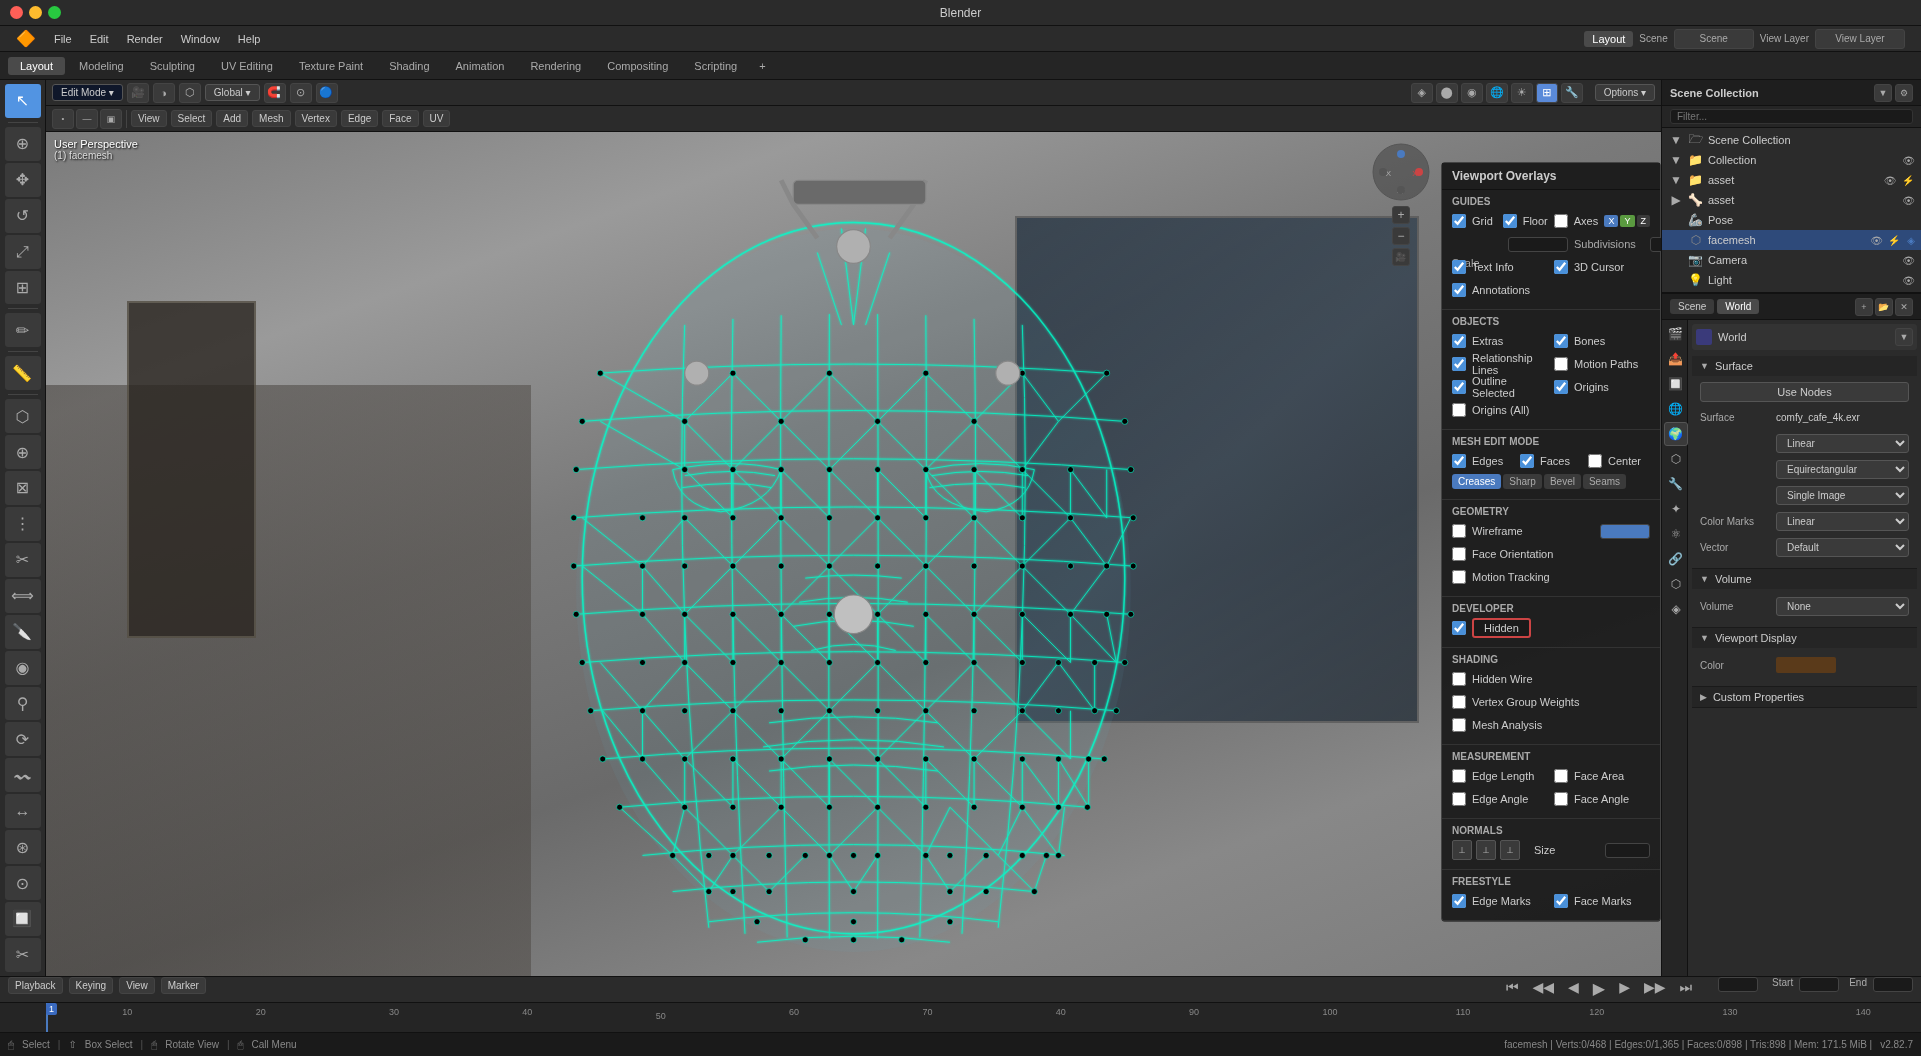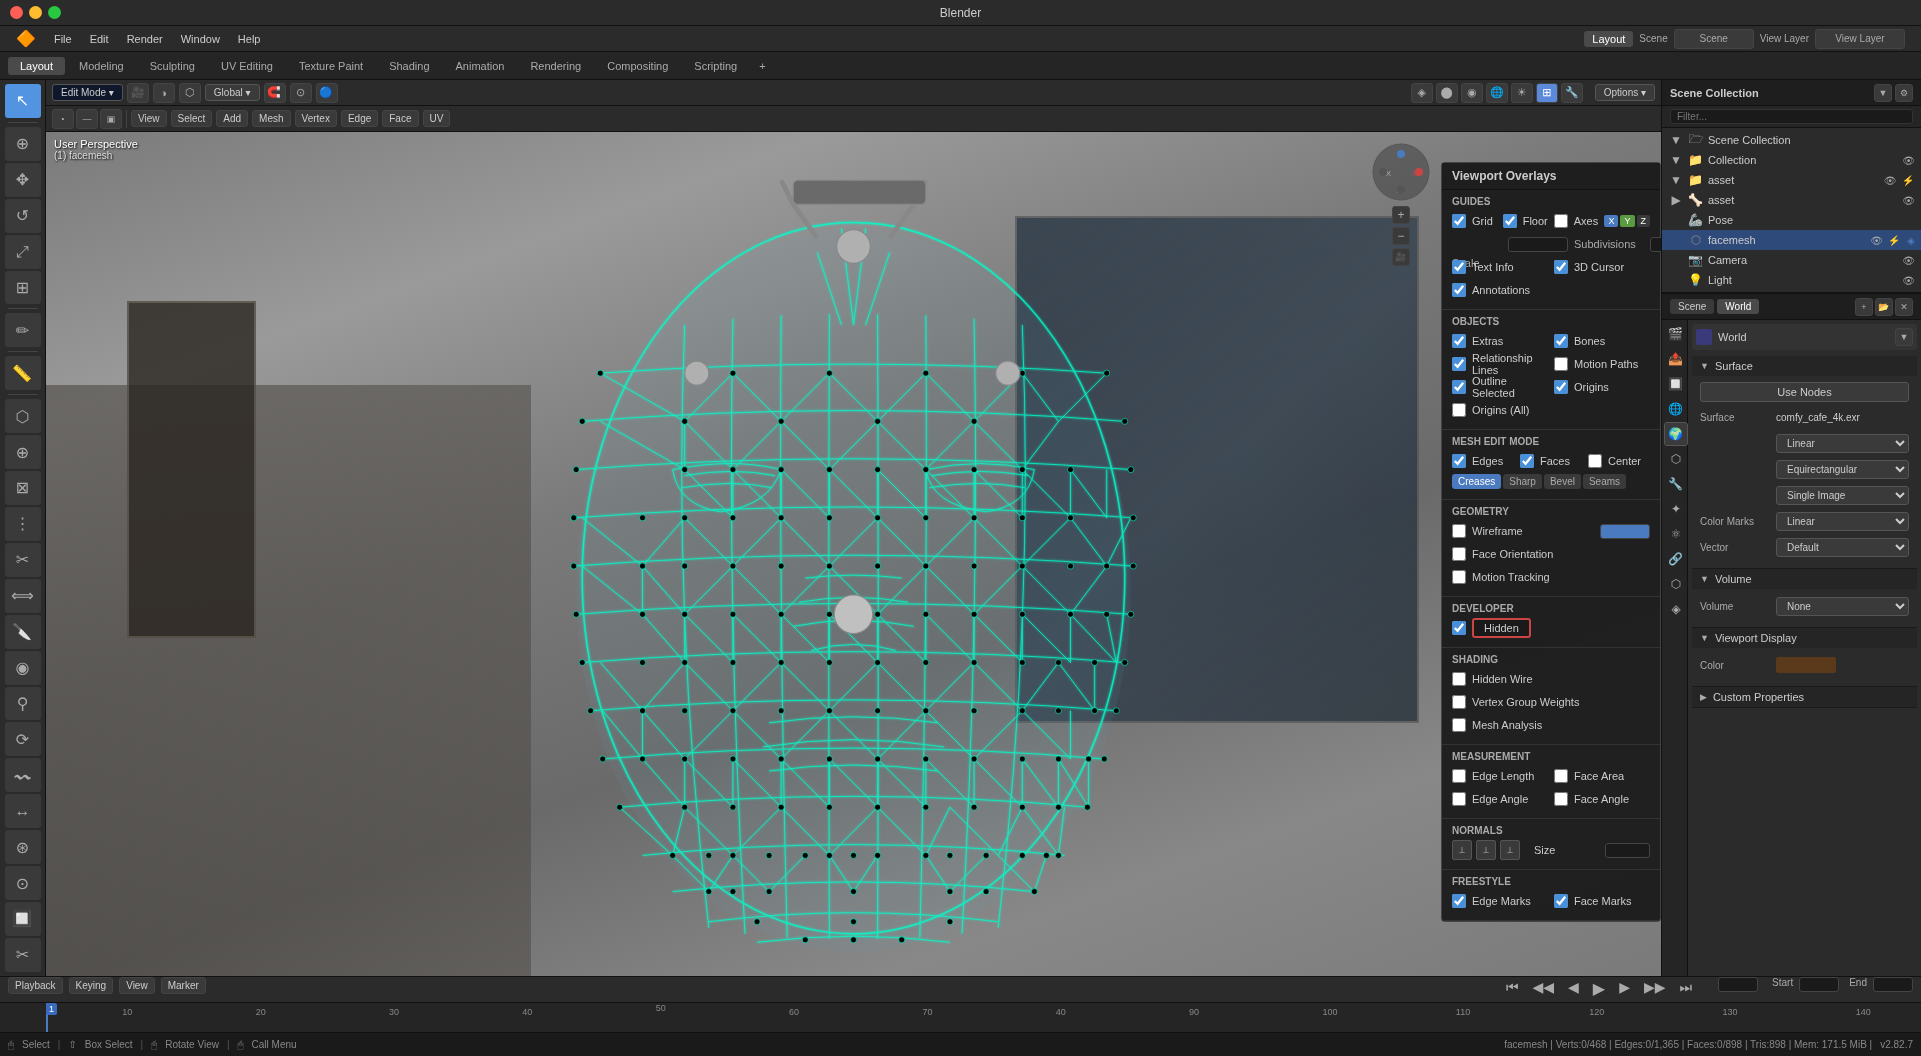--- a/index.html
+++ b/index.html
@@ -967,21 +967,21 @@
     <div id="timeline-bar" style="background:#252525;flex:1;position:relative;overflow:hidden;">
       <div style="position:absolute;top:0;left:0;right:0;bottom:0;display:flex;align-items:flex-end;padding:0 8px;">
 
         <div style="position:relative;width:100%;height:100%;">
           <div style="position:absolute;top:0;left:0;right:0;height:100%;display:flex;align-items:center;">
             <div style="position:absolute;top:4px;left:2%;color:#888;font-size:9px;">0</div>
             <div style="position:absolute;top:4px;left:6%;color:#888;font-size:9px;">10</div>
             <div style="position:absolute;top:4px;left:13%;color:#888;font-size:9px;">20</div>
             <div style="position:absolute;top:4px;left:20%;color:#888;font-size:9px;">30</div>
             <div style="position:absolute;top:4px;left:27%;color:#888;font-size:9px;">40</div>
-            <div style="position:absolute;top:0;left:34%;color:#888;font-size:9px;">50</div>
+            <div style="position:absolute;top:8px;left:34%;color:#888;font-size:9px;">50</div>
             <div style="position:absolute;top:4px;left:41%;color:#888;font-size:9px;">60</div>
             <div style="position:absolute;top:4px;left:48%;color:#888;font-size:9px;">70</div>
             <div style="position:absolute;top:4px;left:55%;color:#888;font-size:9px;">40</div>
             <div style="position:absolute;top:4px;left:62%;color:#888;font-size:9px;">90</div>
             <div style="position:absolute;top:4px;left:69%;color:#888;font-size:9px;">100</div>
             <div style="position:absolute;top:4px;left:76%;color:#888;font-size:9px;">110</div>
             <div style="position:absolute;top:4px;left:83%;color:#888;font-size:9px;">120</div>
             <div style="position:absolute;top:4px;left:90%;color:#888;font-size:9px;">130</div>
             <div style="position:absolute;top:4px;left:97%;color:#888;font-size:9px;">140</div>
           </div>

